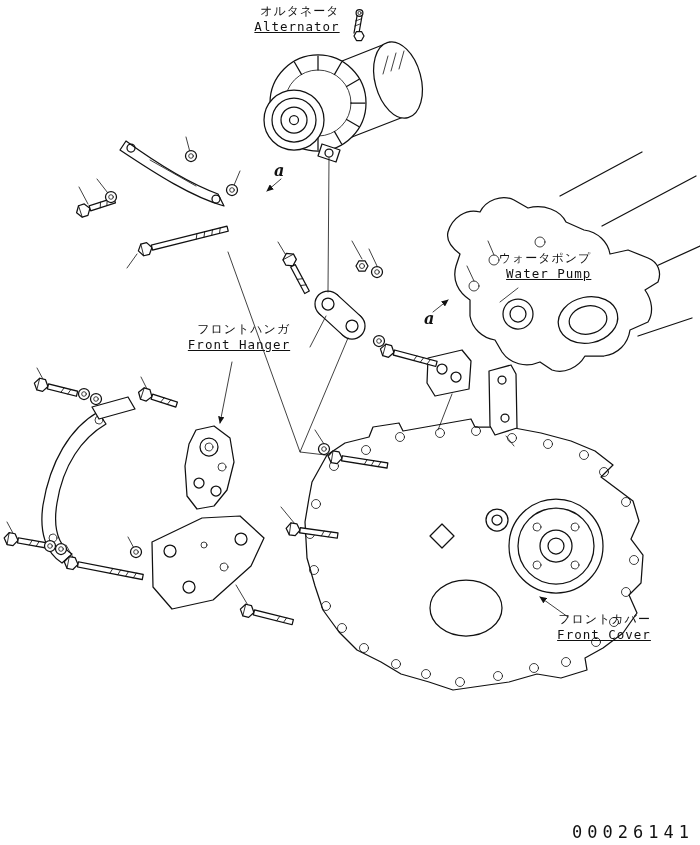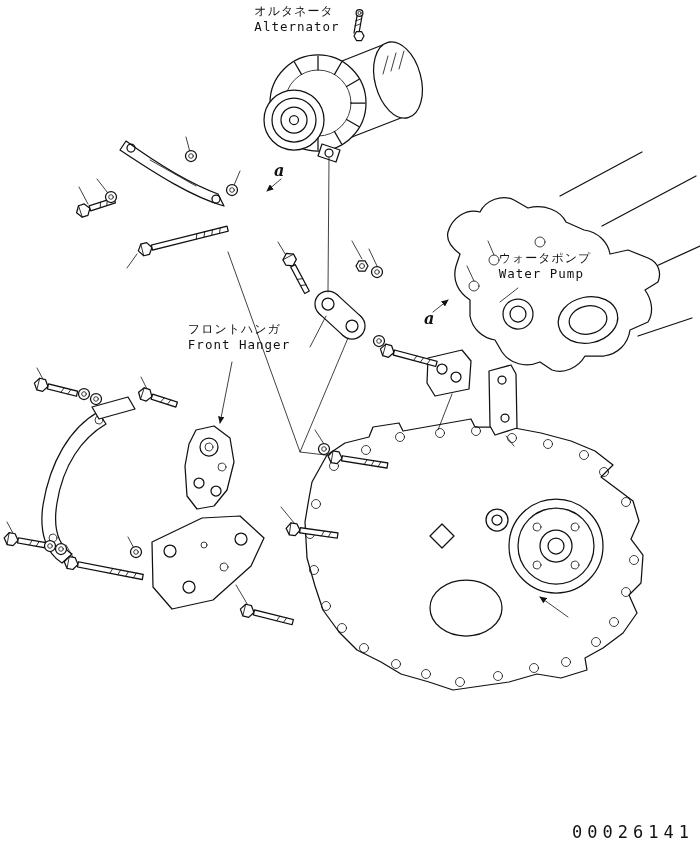--- a/index.html
+++ b/index.html
@@ -4,24 +4,24 @@
 <style>
   html,body{margin:0;padding:0;background:#fff;}
   .canvas{
     position:relative;width:700px;height:845px;background:#ffffff;
     font-family:"DejaVu Sans Mono","Liberation Mono",monospace;color:#111;
     overflow:hidden;
   }
   .canvas > svg{position:absolute;left:0;top:0;}
   .lbl{
     position:absolute;transform:translateX(-50%);
-    text-align:left;font-size:12.5px;line-height:16px;white-space:nowrap;
+    text-align:right;font-size:12.5px;line-height:16px;white-space:nowrap;
   }
   .lbl .jp{font-size:12px;letter-spacing:1px;}
-  .lbl .en{letter-spacing:1px;}
+  .lbl .en{letter-spacing:1px;text-decoration:underline;}
   .ref{
     position:absolute;font-family:"DejaVu Serif","Liberation Serif",serif;
     font-style:italic;font-size:16px;font-weight:600;
   }
   .partnum{
     position:absolute;right:6px;bottom:3px;
     font-size:17px;letter-spacing:5px;
   }
   svg .s{stroke:#111;stroke-width:1.25;fill:none;stroke-linecap:round;stroke-linejoin:round;}
   svg .f{stroke:#111;stroke-width:1.25;fill:#ffffff;stroke-linejoin:round;}
@@ -376,18 +376,22 @@
   <div class="lbl" style="left:239px;top:321px">
     <div class="jp">フロントハンガ</div>
     <div class="en">Front Hanger</div>
   </div>
 
   <div class="lbl" style="left:545px;top:250px">
     <div class="jp">ウォータポンプ</div>
     <div class="en">Water Pump</div>
   </div>
 
+  <div class="lbl" style="left:604px;top:611px">
+    <div class="jp">フロントカバー</div>
+    <div class="en">Front Cover</div>
+  </div>
 
   <div class="ref" style="left:274px;top:161px">a</div>
   <div class="ref" style="left:424px;top:309px">a</div>
 
   <div class="partnum">00026141</div>
 </div>
 
 </body></html>

